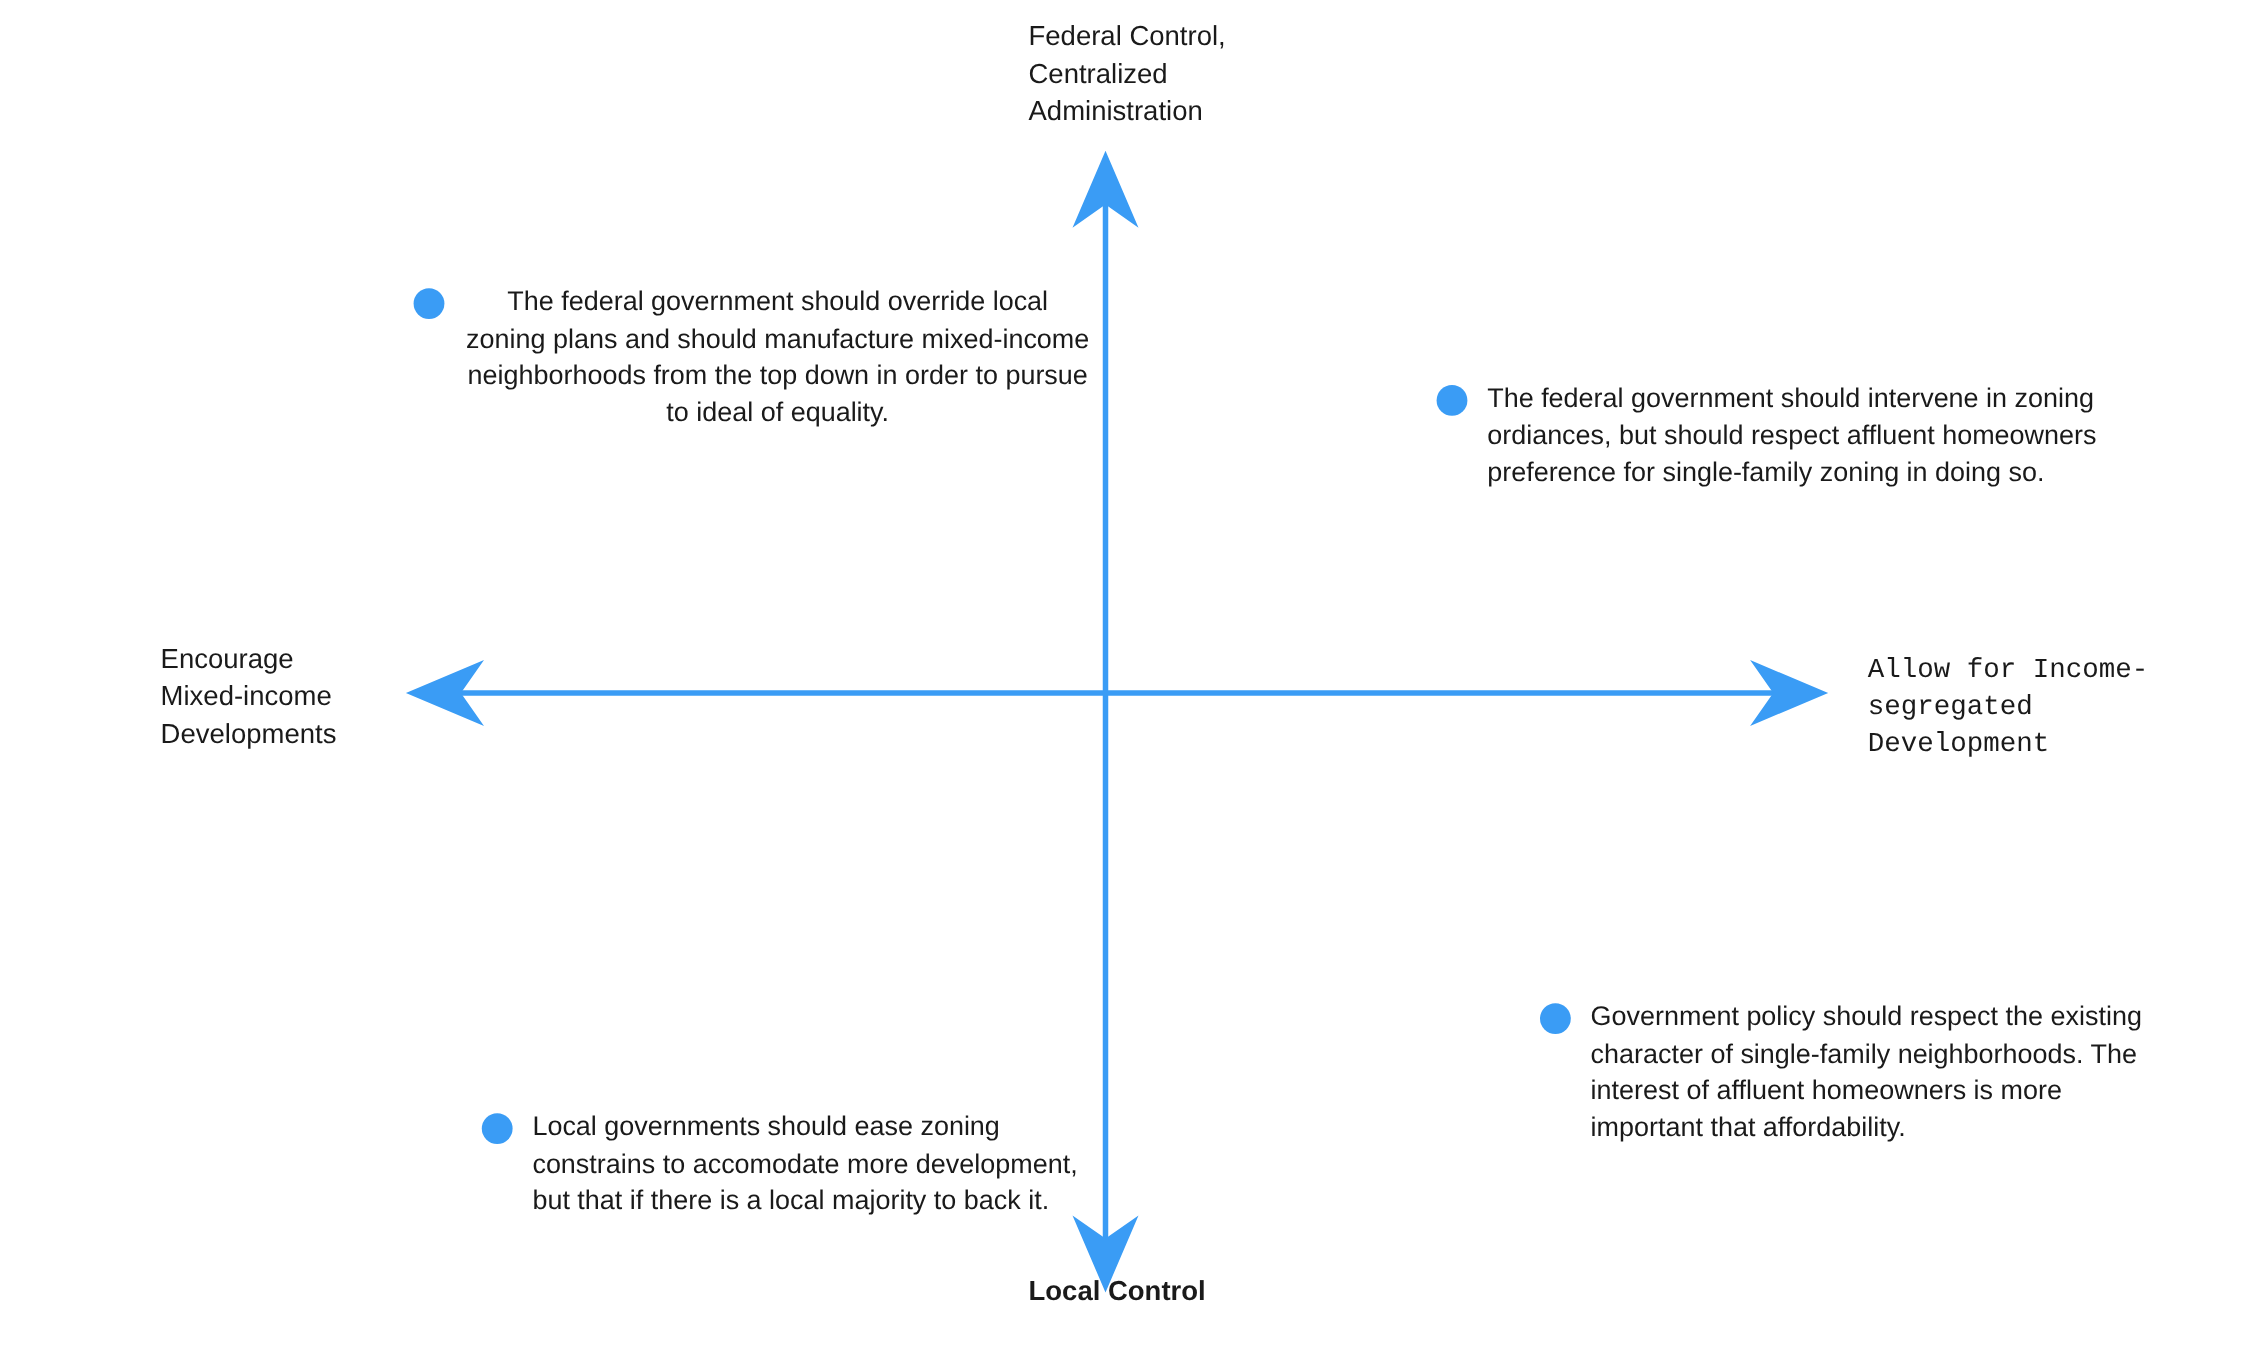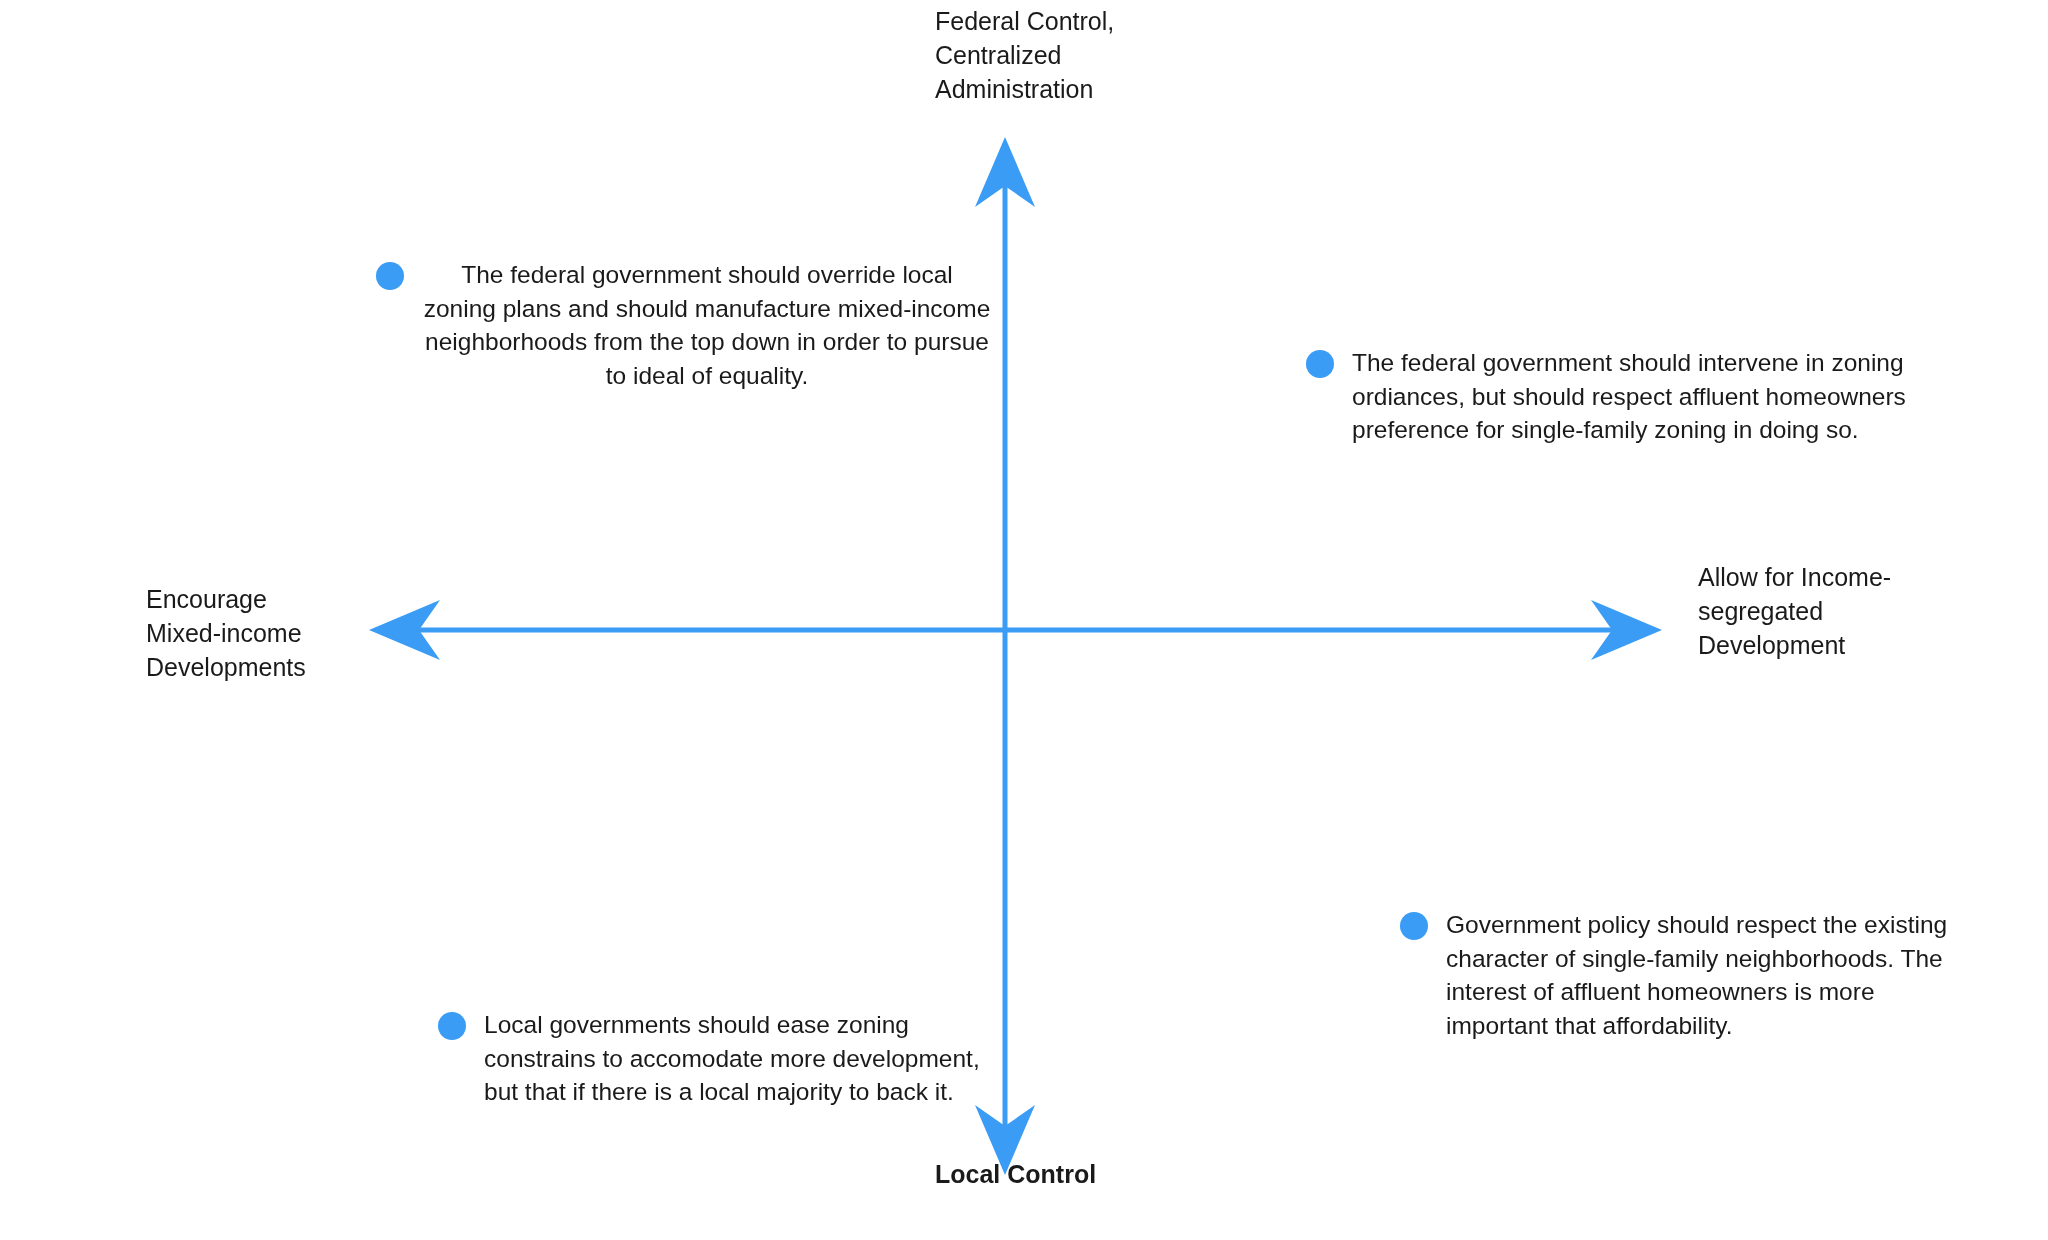--- a/index.html
+++ b/index.html
@@ -33,35 +33,36 @@
   
   .pole-label {
     position: absolute;
     font-size: 25px;
     line-height: 34px;
     color: #1a1a1a;
     white-space: pre-line;
   }
   #pole-top {
     left: 935px;
-    top: 4px;
+    top: 16px;
     text-align: left;
   }
   #pole-bottom {
     left: 935px;
     top: 1157px;
     font-weight: bold;
   }
   #pole-left {
     left: 146px;
     top: 582px;
   }
   #pole-right {
     left: 1698px;
-    top: 560px;
+    top: 592px;
+    font-family: Liberation Mono, monospace;
   }
 
   
   .statement {
     position: absolute;
     display: flex;
     align-items: flex-start;
   }
   .dot {
     flex: 0 0 auto;

